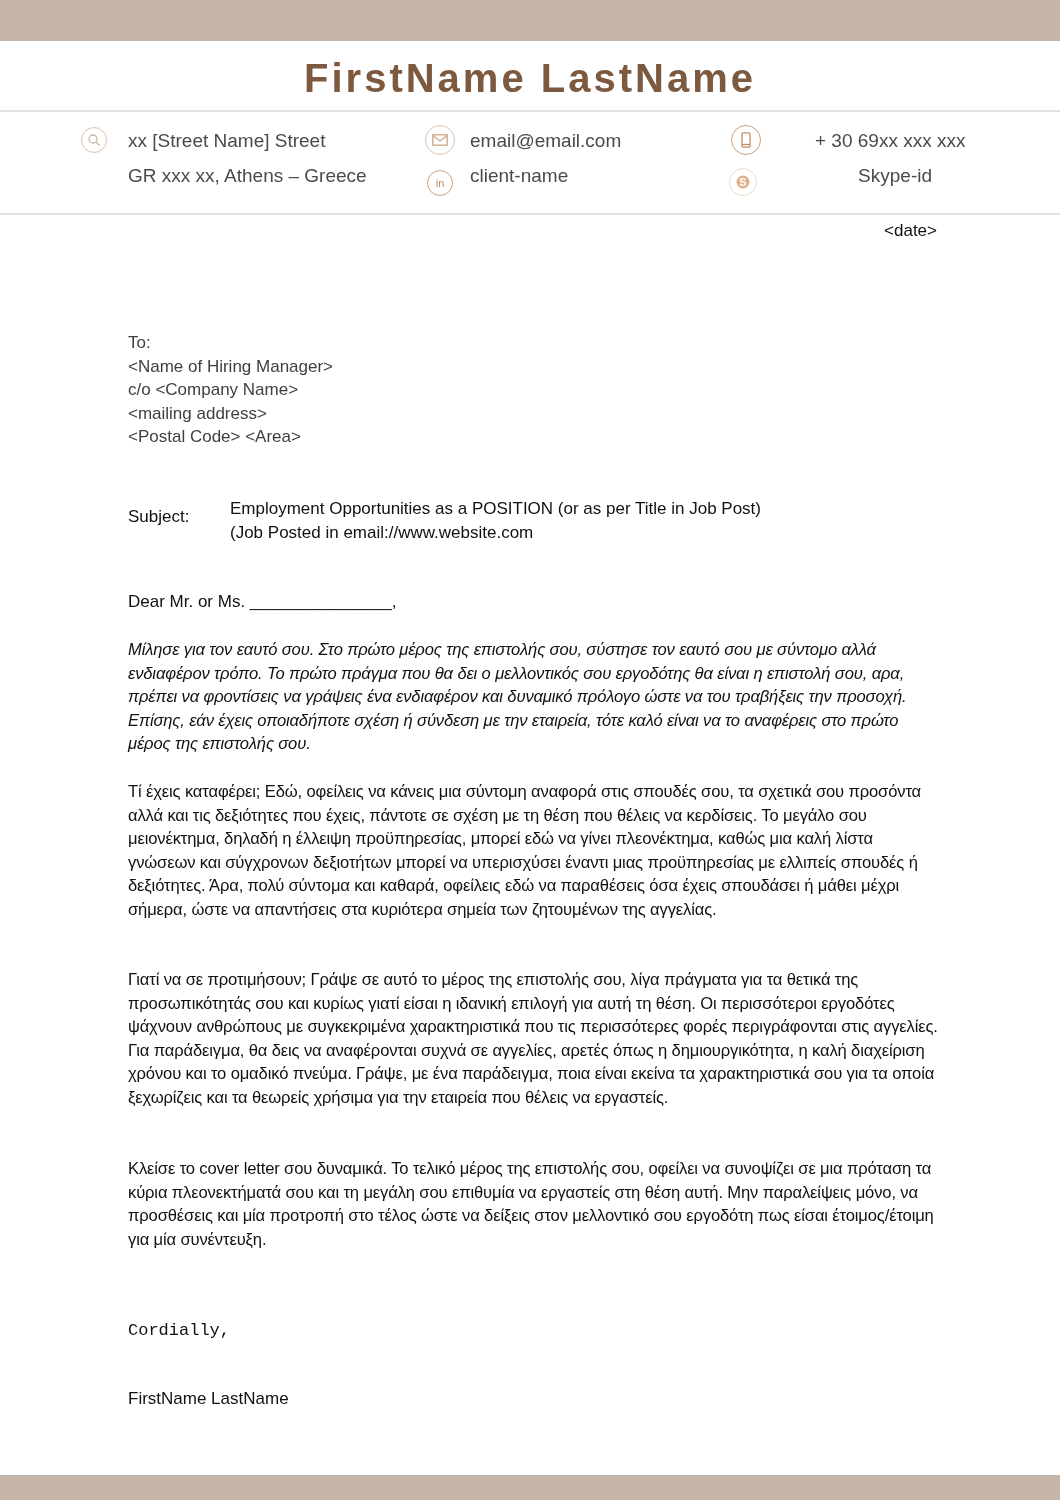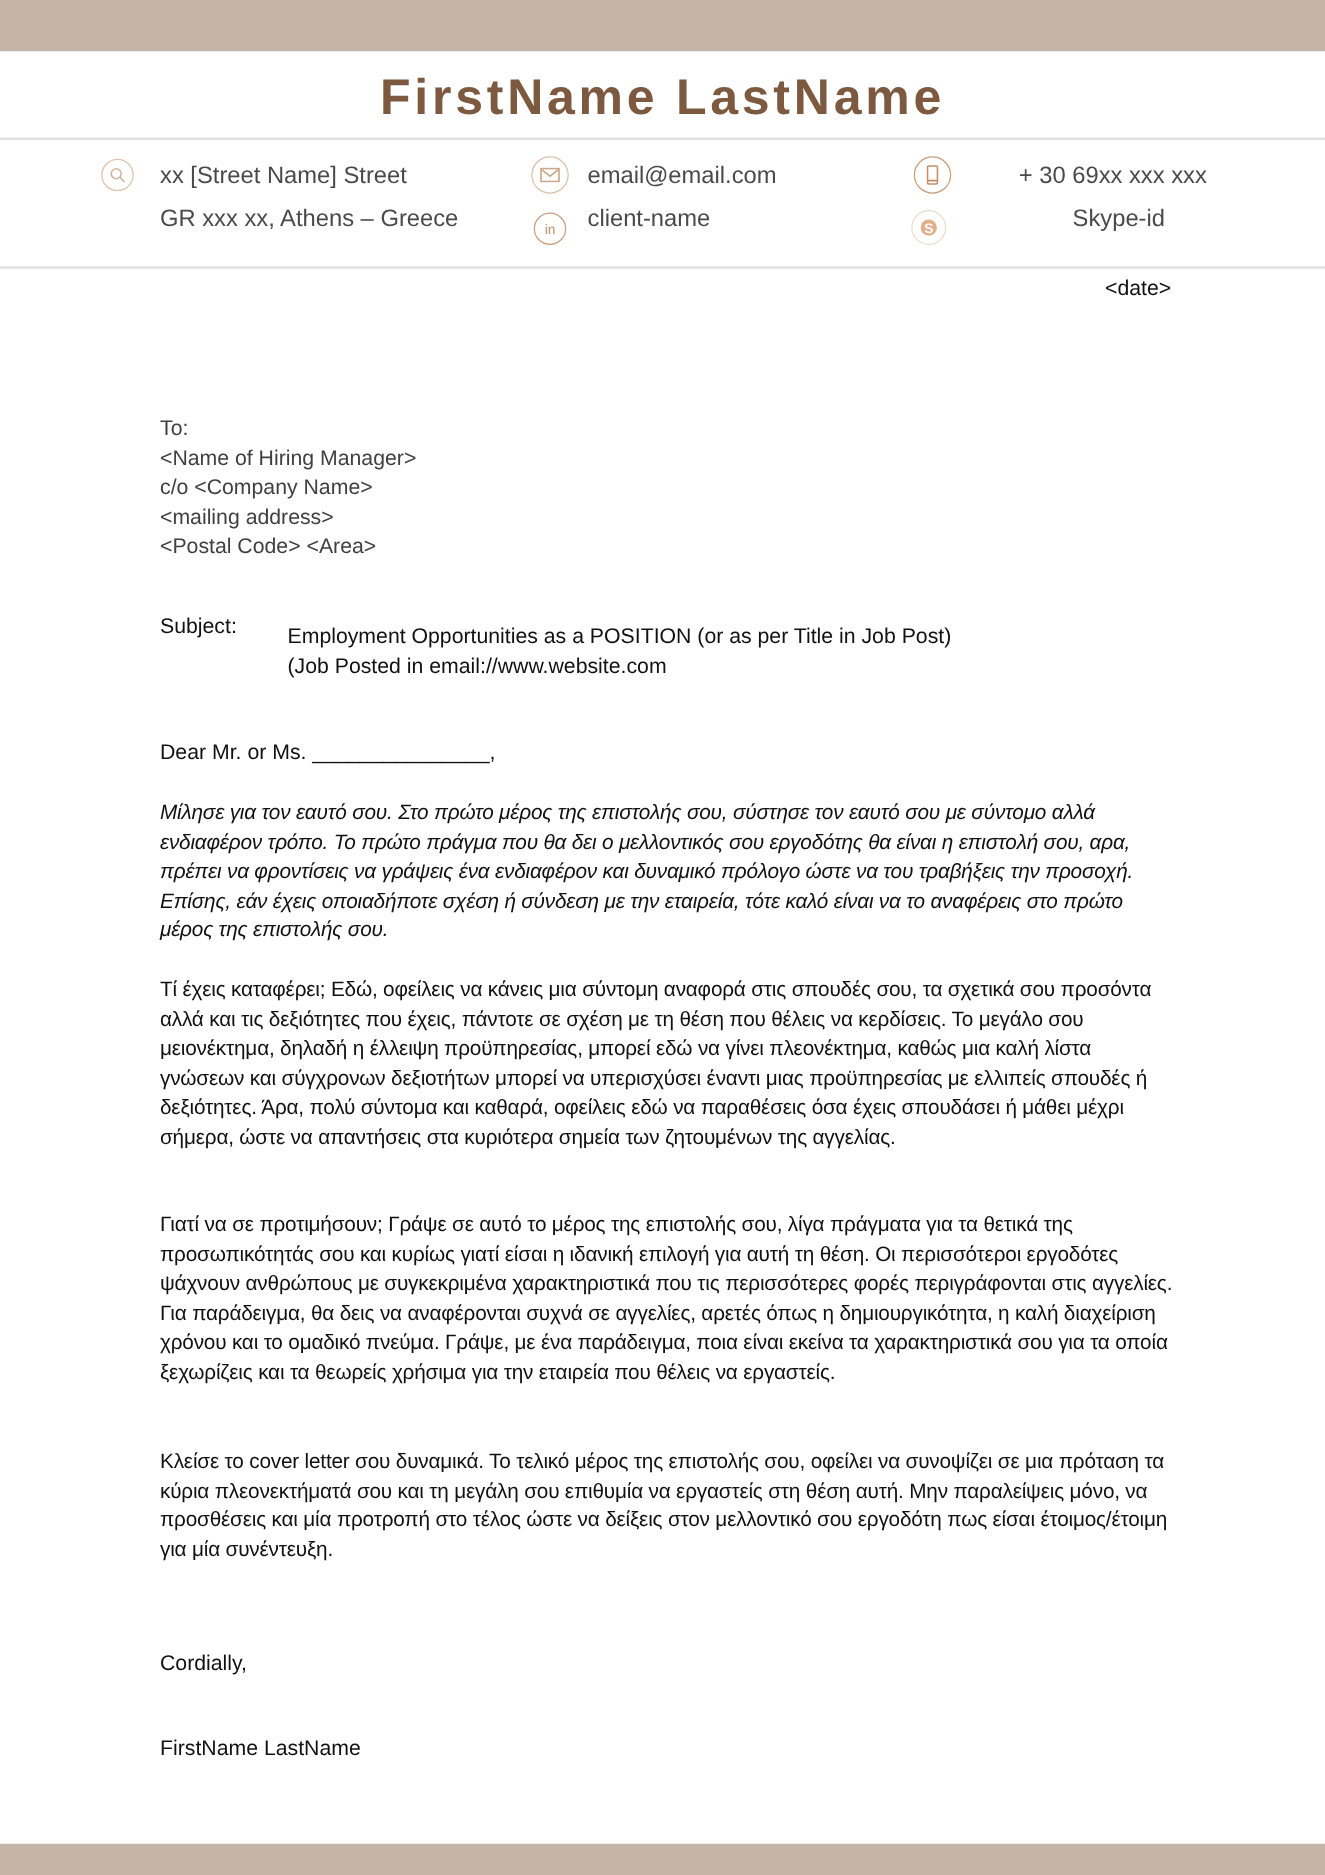--- a/index.html
+++ b/index.html
@@ -24,33 +24,33 @@
     position: absolute; width: 26px; height: 26px; border-radius: 50%;
     border: 1.5px solid #dcc3ae; box-sizing: border-box;
     display: flex; align-items: center; justify-content: center;
   }
   .icon svg { display: block; }
 
   .date { position: absolute; right: 123px; top: 221px; font-size: 17px; color: #111; }
 
   .block { position: absolute; left: 128px; font-size: 17px; line-height: 23.6px; color: #404040; }
   .addr { top: 331px; }
-  .subj-label { position: absolute; left: 128px; top: 489px; font-size: 17px; line-height: 23.6px; }
+  .subj-label { position: absolute; left: 128px; top: 505px; font-size: 17px; line-height: 23.6px; }
   .subj-text { position: absolute; left: 230px; top: 497px; font-size: 17px; line-height: 23.6px; }
   .salutation { position: absolute; left: 128px; top: 592px; font-size: 17px; }
   .para {
     position: absolute; left: 128px; width: 810px;
     font-size: 16.6px; line-height: 23.6px; color: #111;
     letter-spacing: -0.15px;
   }
   .p1 { top: 638px; font-style: italic; }
   .p2 { top: 780px; }
   .p3 { top: 968px; }
   .p4 { top: 1157px; }
-  .closing { position: absolute; left: 128px; top: 1321px; font-size: 17px; }
+  .closing { position: absolute; left: 128px; top: 1321px; font-size: 17px; font-family: Liberation Mono, monospace; }
   .signature { position: absolute; left: 128px; top: 1389px; font-size: 17px; }
 </style>
 </head>
 <body>
 
 <div class="band-top"></div>
 
 <div class="name">FirstName LastName</div>
 <div class="rule rule1"></div>
 

